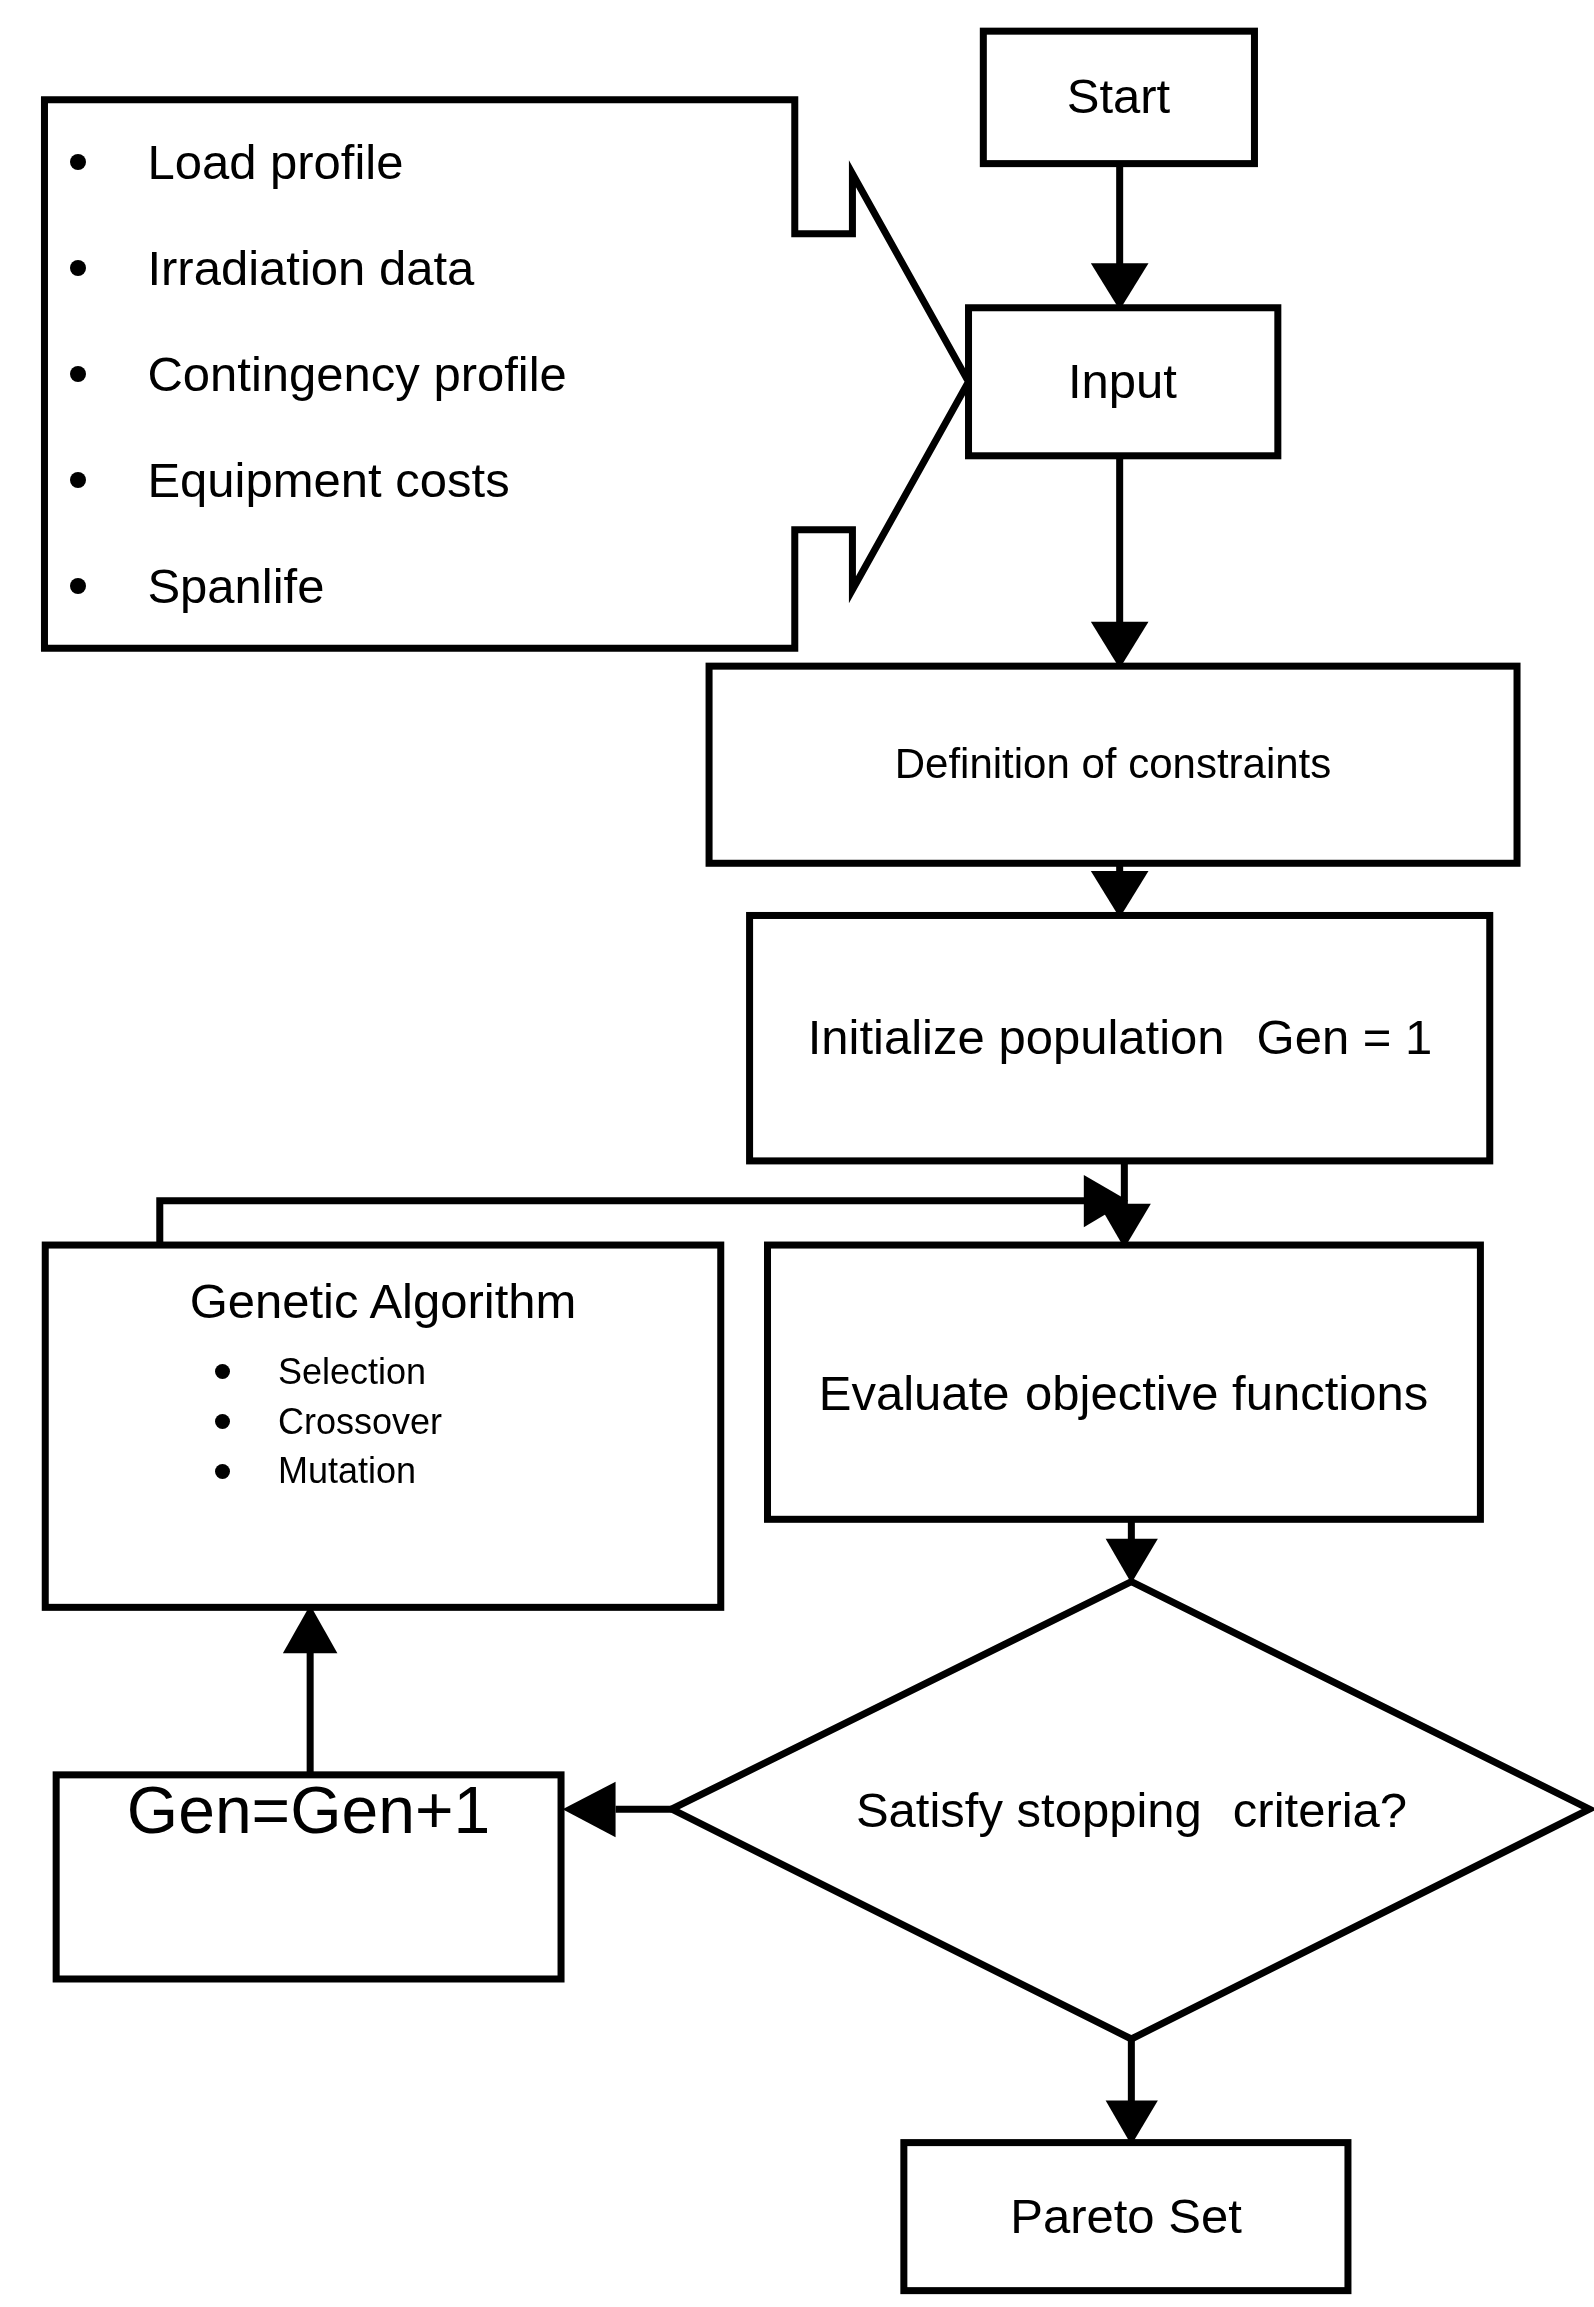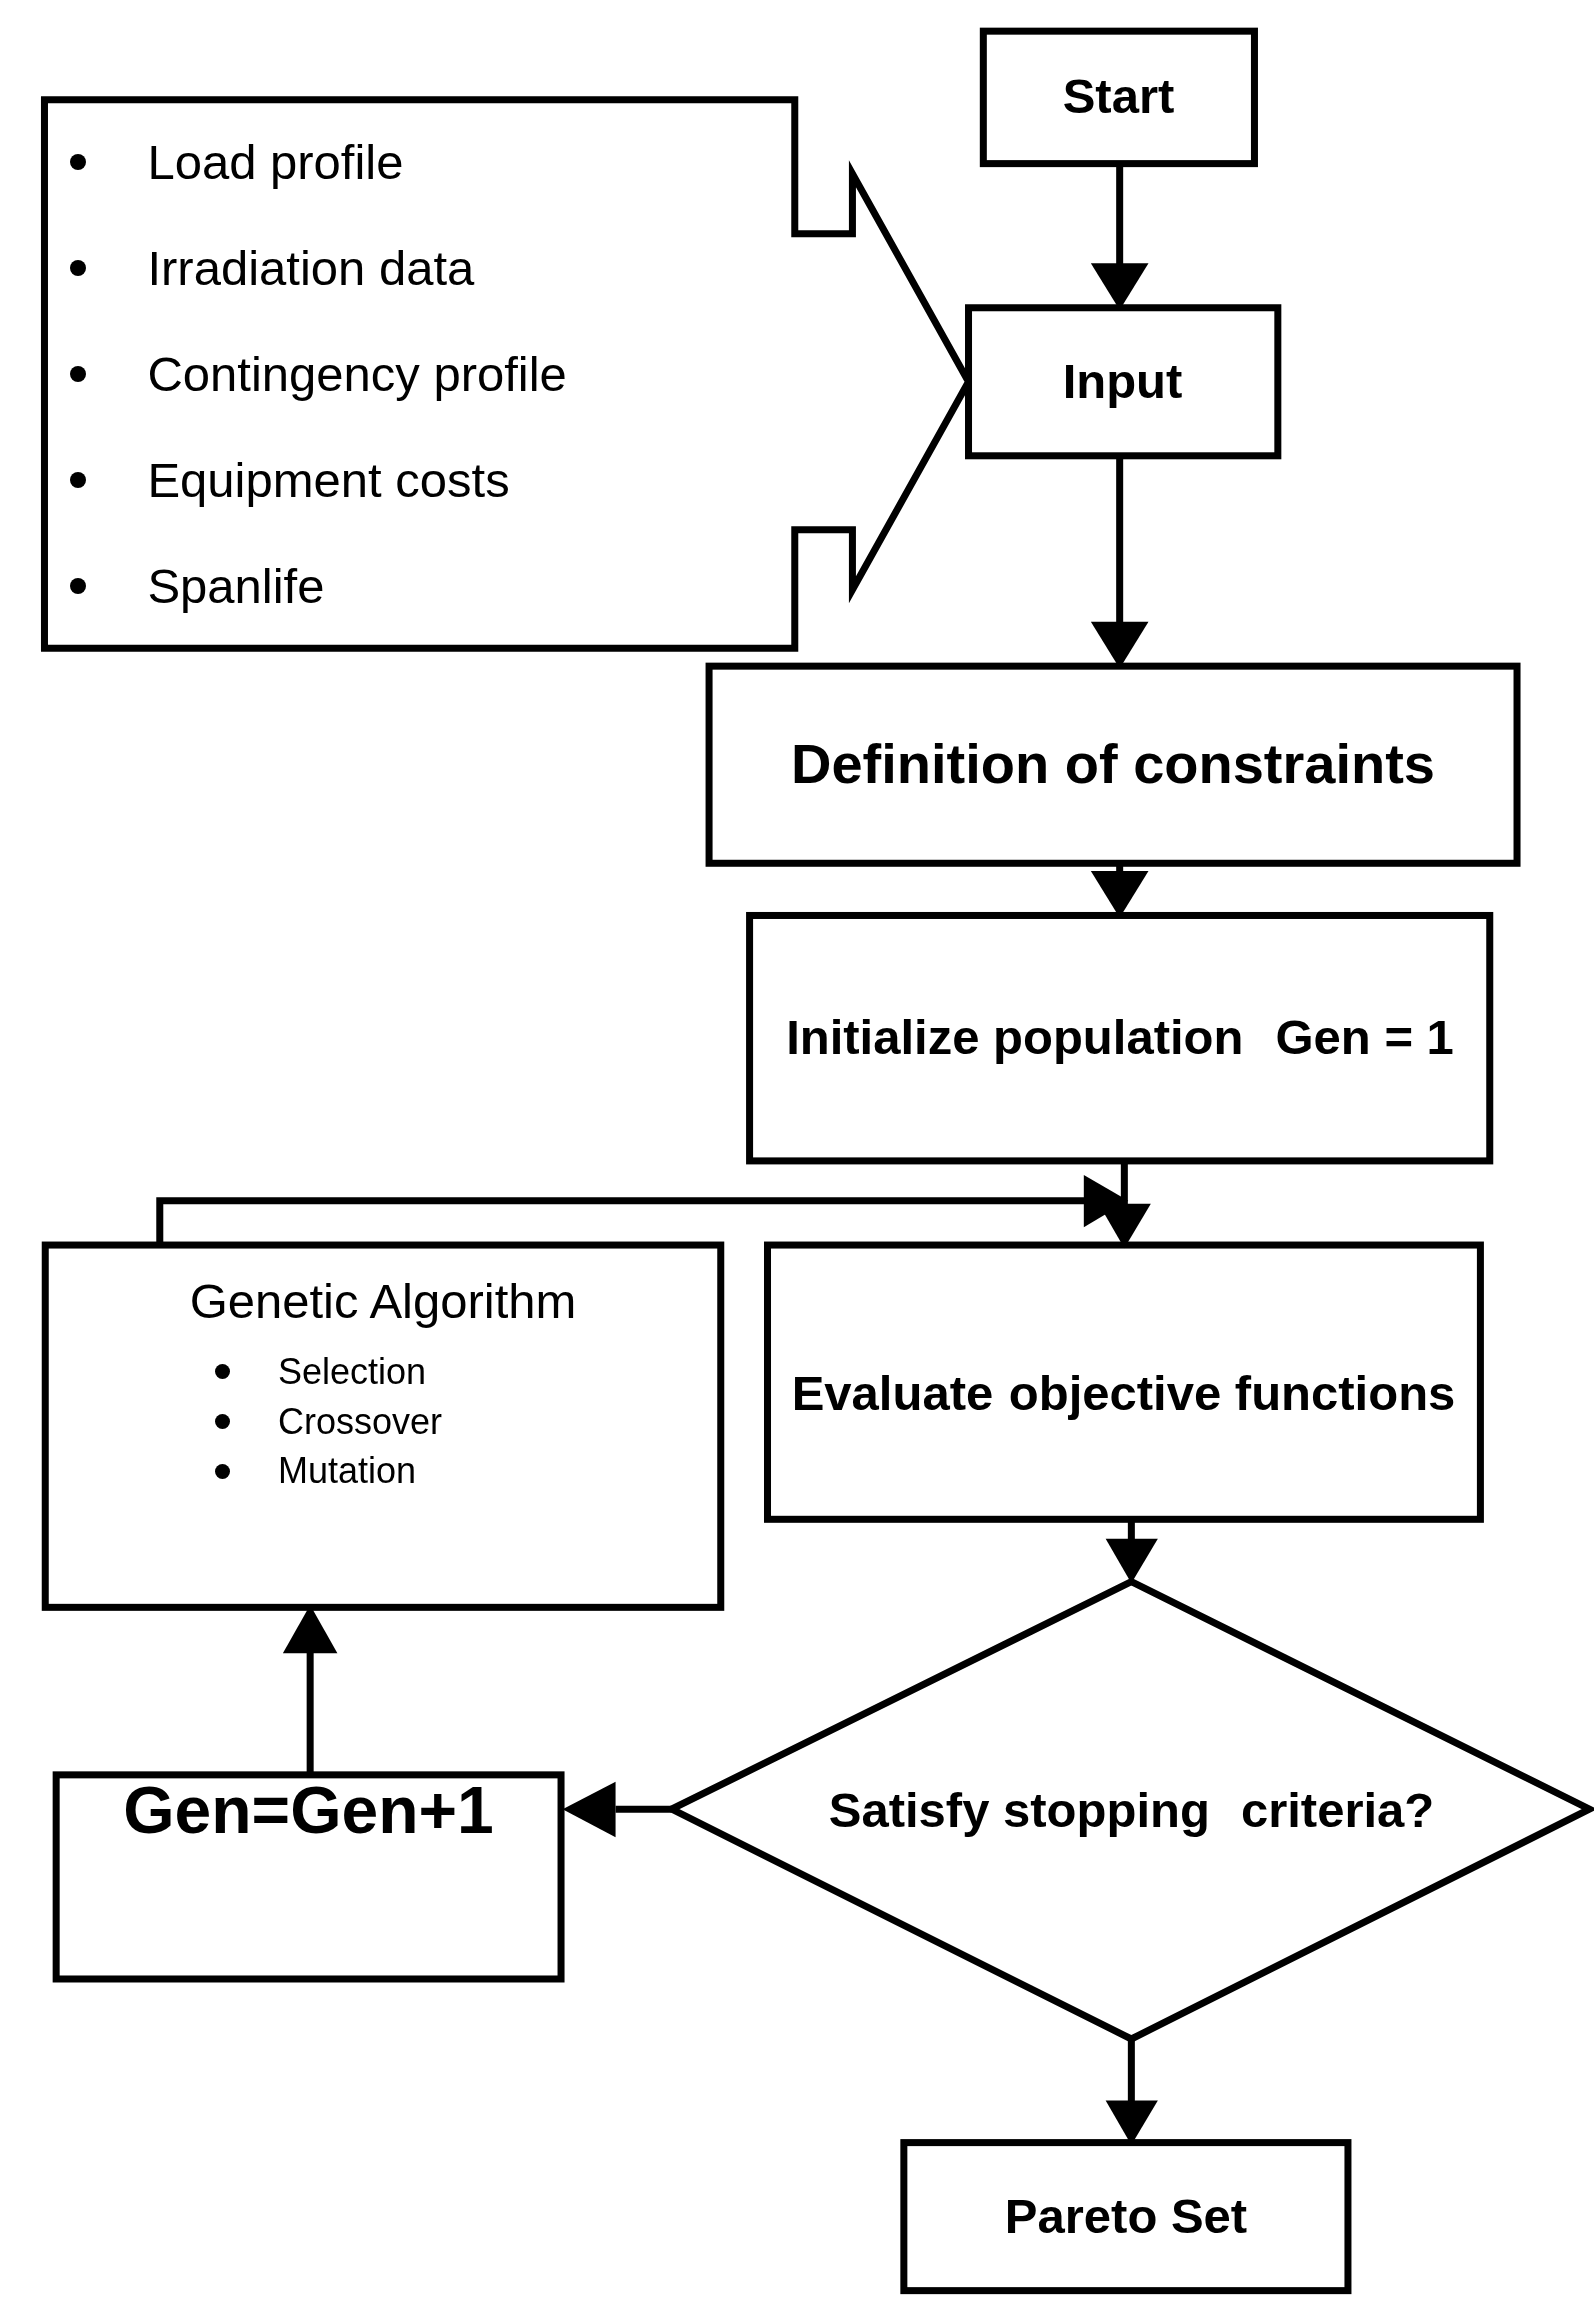--- a/index.html
+++ b/index.html
@@ -42,21 +42,20 @@
   }
   .node-label {
     display: flex;
     align-items: center;
     justify-content: center;
     text-align: center;
     position: absolute;
     color: #000;
     font-family: "Liberation Sans", sans-serif;
     line-height: 1.3;
-    font-weight: bold;
   }
   
   .bullet-list {
     position: absolute;
     left: 70px;
     top: 117px;
     width: 701px;
     height: 514px;
     display: flex;
     flex-direction: column;
@@ -119,21 +118,21 @@
     display: inline-block;
     width: 15px;
     height: 15px;
     border-radius: 50%;
     background: #000;
     margin-right: 48px;
     flex: 0 0 auto;
   }
   .l-start   { left: 983px; top: 31px;   width: 271px; height: 132px; font-size: 49px; }
   .l-input   { left: 968px; top: 308px;  width: 309px; height: 148px; font-size: 49px; }
-  .l-defcon  { left: 709px;  top: 666px;  width: 808px; height: 197px; font-size: 56px; }
+  .l-defcon  { left: 709px;  top: 666px;  width: 808px; height: 197px; font-size: 42px; }
   .l-initpop { left: 750px;  top: 915px; width: 740px; height: 245px; font-size: 49px; }
   .l-eval    { left: 767px;  top: 1245px; width: 713px; height: 274px; font-size: 49px; }
   .l-gen     { left: 56px;   top: 1709px; width: 505px; height: 204px; font-size: 66px; }
   .l-diamond { left: 779px; top: 1663px; width: 705px; height: 296px; font-size: 49px; }
   .l-pareto  { left: 904px; top: 2143px; width: 444px; height: 148px; font-size: 49px; }
 </style>
 </head>
 <body>
 
 <div id="canvas">

